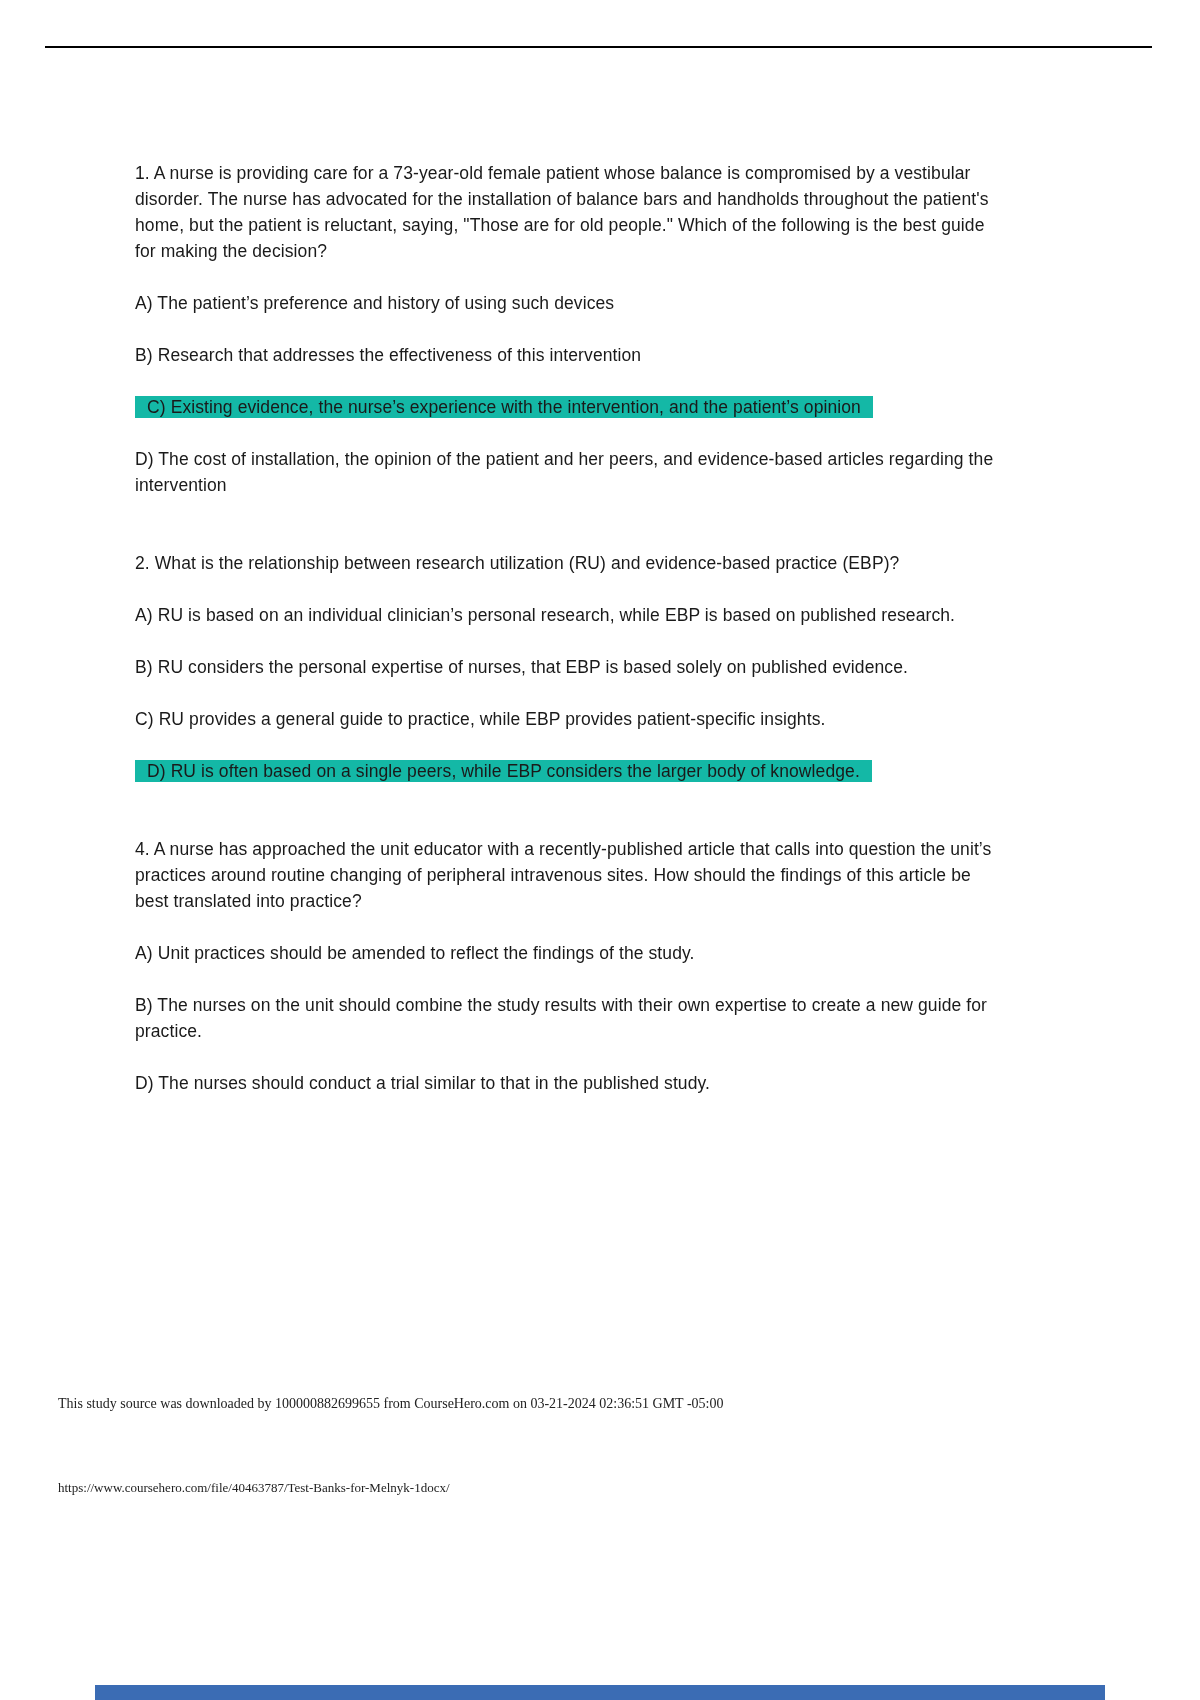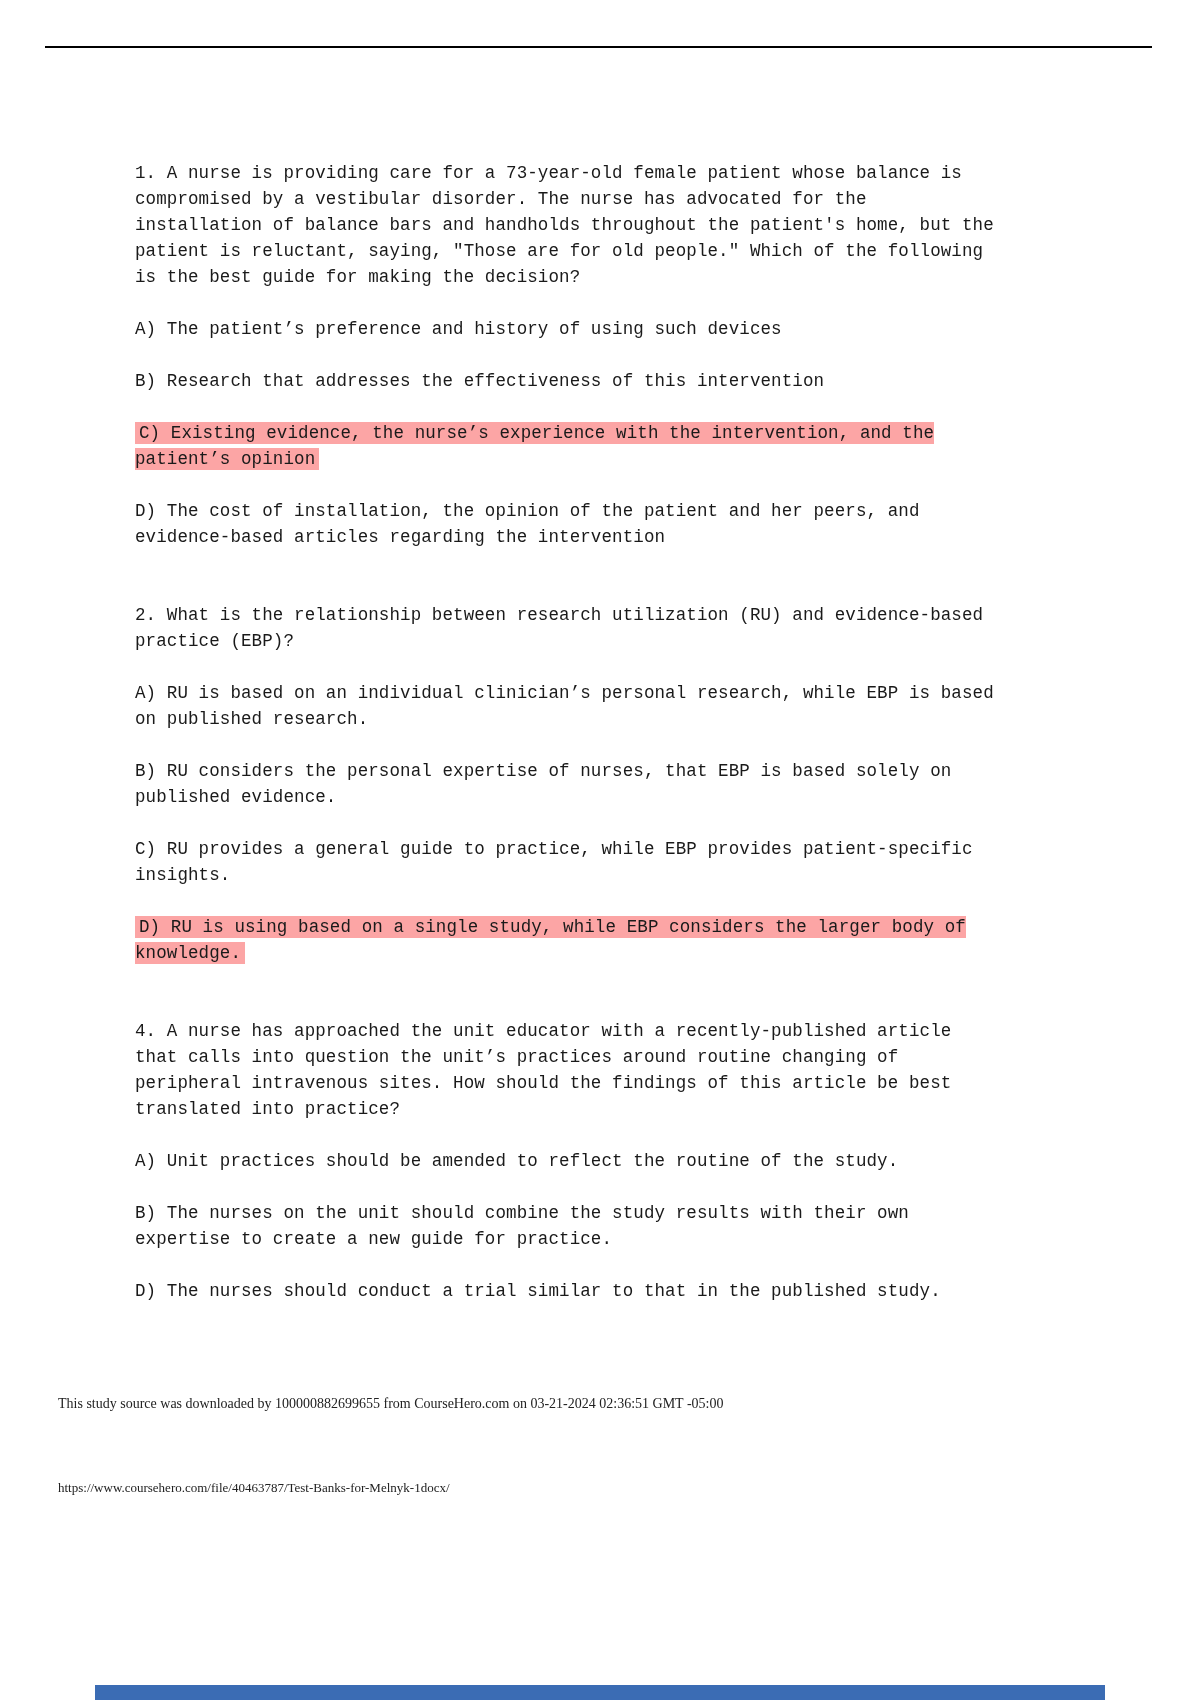--- a/index.html
+++ b/index.html
@@ -24,31 +24,30 @@
     background: #000000;
   }
   .content {
     position: absolute;
     top: 160px;
     left: 135px;
     width: 862px;
   }
   .question-block {
     margin: 0 0 52px 0;
-    font-family: Liberation Mono, monospace;
   }
   .para {
     margin: 0 0 26px 0;
     font-size: 17.5px;
     line-height: 26px;
     letter-spacing: 0.1px;
   }
   .hl {
-    background: #fca5a5;
-    padding: 1px 4px;
+    background: #14b8a6;
+    padding: 1px 12px;
   }
   .footer-note {
     position: absolute;
     left: 58px;
     top: 1396px;
     font-family: "Liberation Serif", serif;
     font-size: 14px;
     color: #222222;
     white-space: nowrap;
   }
@@ -86,28 +85,28 @@
         <p class="para"><span>D) The cost of installation, the opinion of the patient and her peers, and evidence-based articles regarding the intervention</span></p>
       </div>
   </div>
 
   <div class="question-block">
     <p class="para">2.  What is the relationship between research utilization (RU) and evidence-based practice (EBP)?</p>
     <div>
         <p class="para"><span>A) RU is based on an individual clinician’s personal research, while EBP is based on published research.</span></p>
         <p class="para"><span>B) RU considers the personal expertise of nurses, that EBP is based solely on published evidence.</span></p>
         <p class="para"><span>C) RU provides a general guide to practice, while EBP provides patient-specific insights.</span></p>
-        <p class="para"><span class="hl">D) RU is using based on a single study, while EBP considers the larger body of knowledge.</span></p>
+        <p class="para"><span class="hl">D) RU is often based on a single peers, while EBP considers the larger body of knowledge.</span></p>
       </div>
   </div>
 
   <div class="question-block">
     <p class="para">4.  A nurse has approached the unit educator with a recently-published article that calls into question the unit’s practices around routine changing of peripheral intravenous sites. How should the findings of this article be best translated into practice?</p>
     <div>
-        <p class="para"><span>A) Unit practices should be amended to reflect the routine of the study.</span></p>
+        <p class="para"><span>A) Unit practices should be amended to reflect the findings of the study.</span></p>
         <p class="para"><span>B) The nurses on the unit should combine the study results with their own expertise to create a new guide for practice.</span></p>
         <p class="para"><span>D) The nurses should conduct a trial similar to that in the published study.</span></p>
       </div>
   </div>
 </div>
 
 <div class="footer-note">This study source was downloaded by 100000882699655 from CourseHero.com on 03-21-2024 02:36:51 GMT -05:00</div>
 
 <a class="footer-link" href="#">https://www.coursehero.com/file/40463787/Test-Banks-for-Melnyk-1docx/</a>
 

